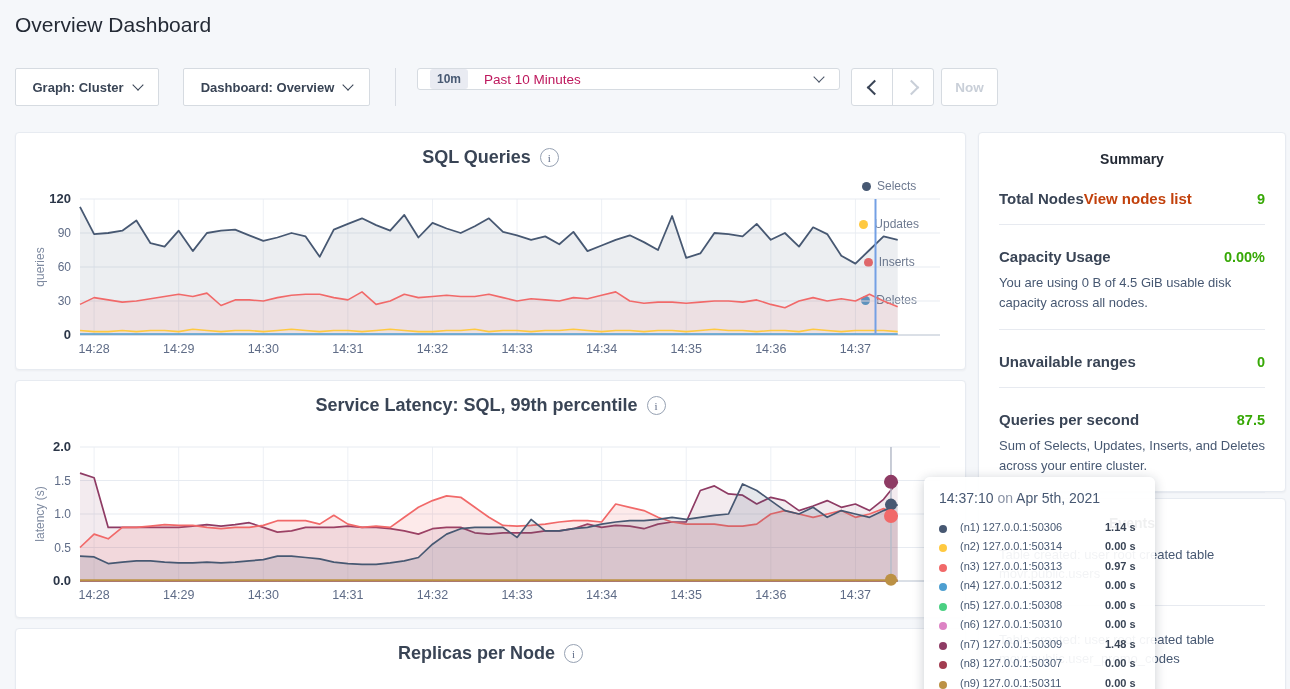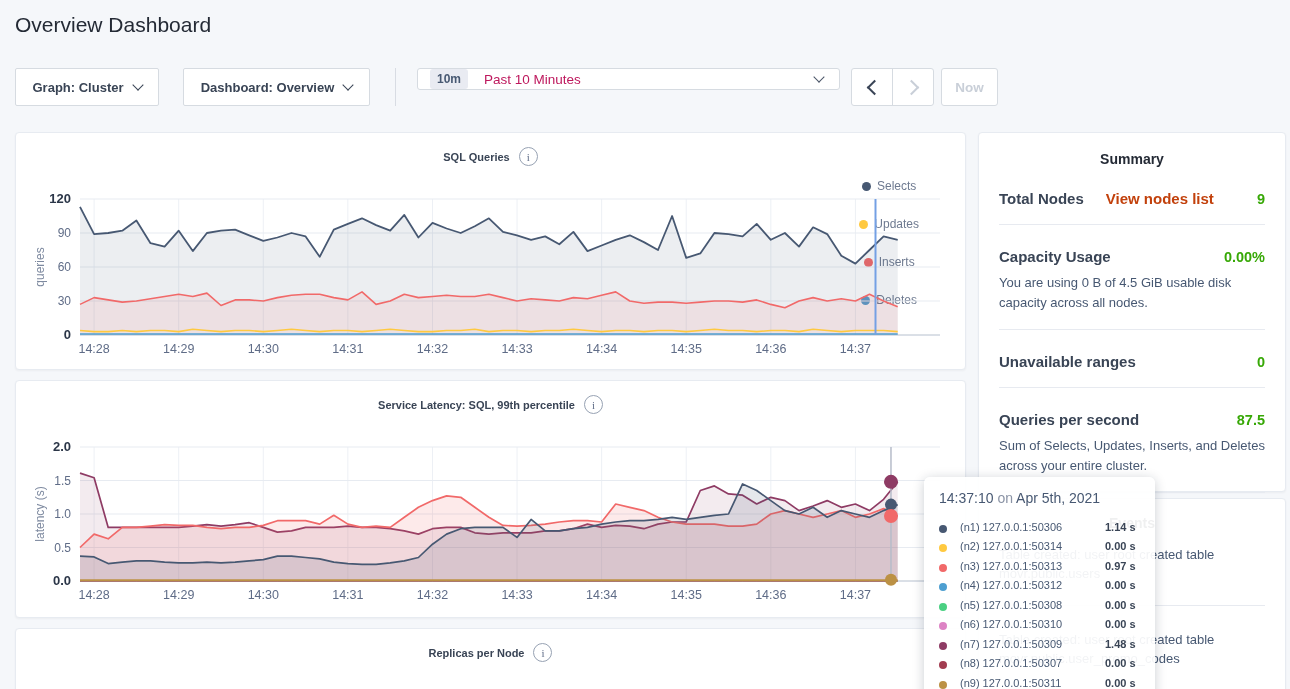--- a/index.html
+++ b/index.html
@@ -31,37 +31,37 @@
           font-size:13.5px;font-weight:700;color:#C9CFD8;cursor:default;}
   
   .card{position:absolute;background:#fff;border:1px solid #E7EBF1;border-radius:4px;
         box-shadow:0 1px 2px rgba(50,60,80,0.05);box-sizing:border-box;}
   #card-sql{left:15px;top:132px;width:951px;height:238px;}
   #card-latency{left:15px;top:380px;width:951px;height:238px;}
   #card-replicas{left:15px;top:628px;width:951px;height:70px;}
   #card-summary{left:978px;top:132px;width:308px;height:360px;}
   #card-events{left:978px;top:498px;width:308px;height:200px;}
   .chart-title-row{display:flex;align-items:center;justify-content:center;gap:9px;margin-top:14px;}
-  .chart-title{font-size:11px;font-weight:700;color:#394455;}
+  .chart-title{font-size:18px;font-weight:700;color:#394455;}
   .info{width:17px;height:17px;border:1px solid #97A2B3;border-radius:50%;color:#5F6C87;font-size:11px;
         font-style:normal;display:flex;align-items:center;justify-content:center;font-family:"Liberation Serif",serif;
         cursor:pointer;flex:none;}
   .legend{position:absolute;right:46px;top:46px;display:flex;gap:24px;align-items:center;flex-direction:column;}
   .legend-item{display:flex;align-items:center;gap:6px;font-size:12px;color:#6E7A90;}
   .legend-dot{width:9px;height:9px;border-radius:50%;flex:none;}
   .plot{position:absolute;left:0;width:951px;}
   #plot-sql{top:60px;height:174px;}
   #plot-latency{top:50px;height:180px;}
   .ylab{position:absolute;font-size:12px;color:#7E8AA0;transform:translate(-50%,-50%) rotate(-90deg);white-space:nowrap;}
   
   .sum-pad{padding:0 20px;}
   .sum-title{text-align:center;font-size:14px;font-weight:700;color:#242A35;margin-top:18px;}
   .sum-row{padding:17px 0;border-bottom:1px solid #E7EAF0;}
   .sum-row:last-child{border-bottom:none;}
-  .sum-head{display:flex;align-items:baseline;gap:22px;}
+  .sum-head{display:flex;align-items:baseline;gap:0;}
   .sum-label{font-size:15px;font-weight:700;color:#394455;}
   .sum-link{font-size:15px;font-weight:700;cursor:pointer;}
   .sum-value{margin-left:auto;font-size:14.5px;font-weight:700;}
   .sum-desc{font-size:13px;color:#475872;line-height:1.5;margin-top:8px;}
   .sum-title + .sum-rows .sum-row{margin-top:6px;}
   
   .events-title{text-align:center;font-size:14px;font-weight:700;color:#242A35;margin-top:16px;}
   .event-entry{padding:14px 0 22px;border-bottom:1px solid #E7EAF0;font-size:13px;color:#475872;line-height:19px;}
   .event-entry:last-child{border-bottom:none;padding-top:24px;}
   

